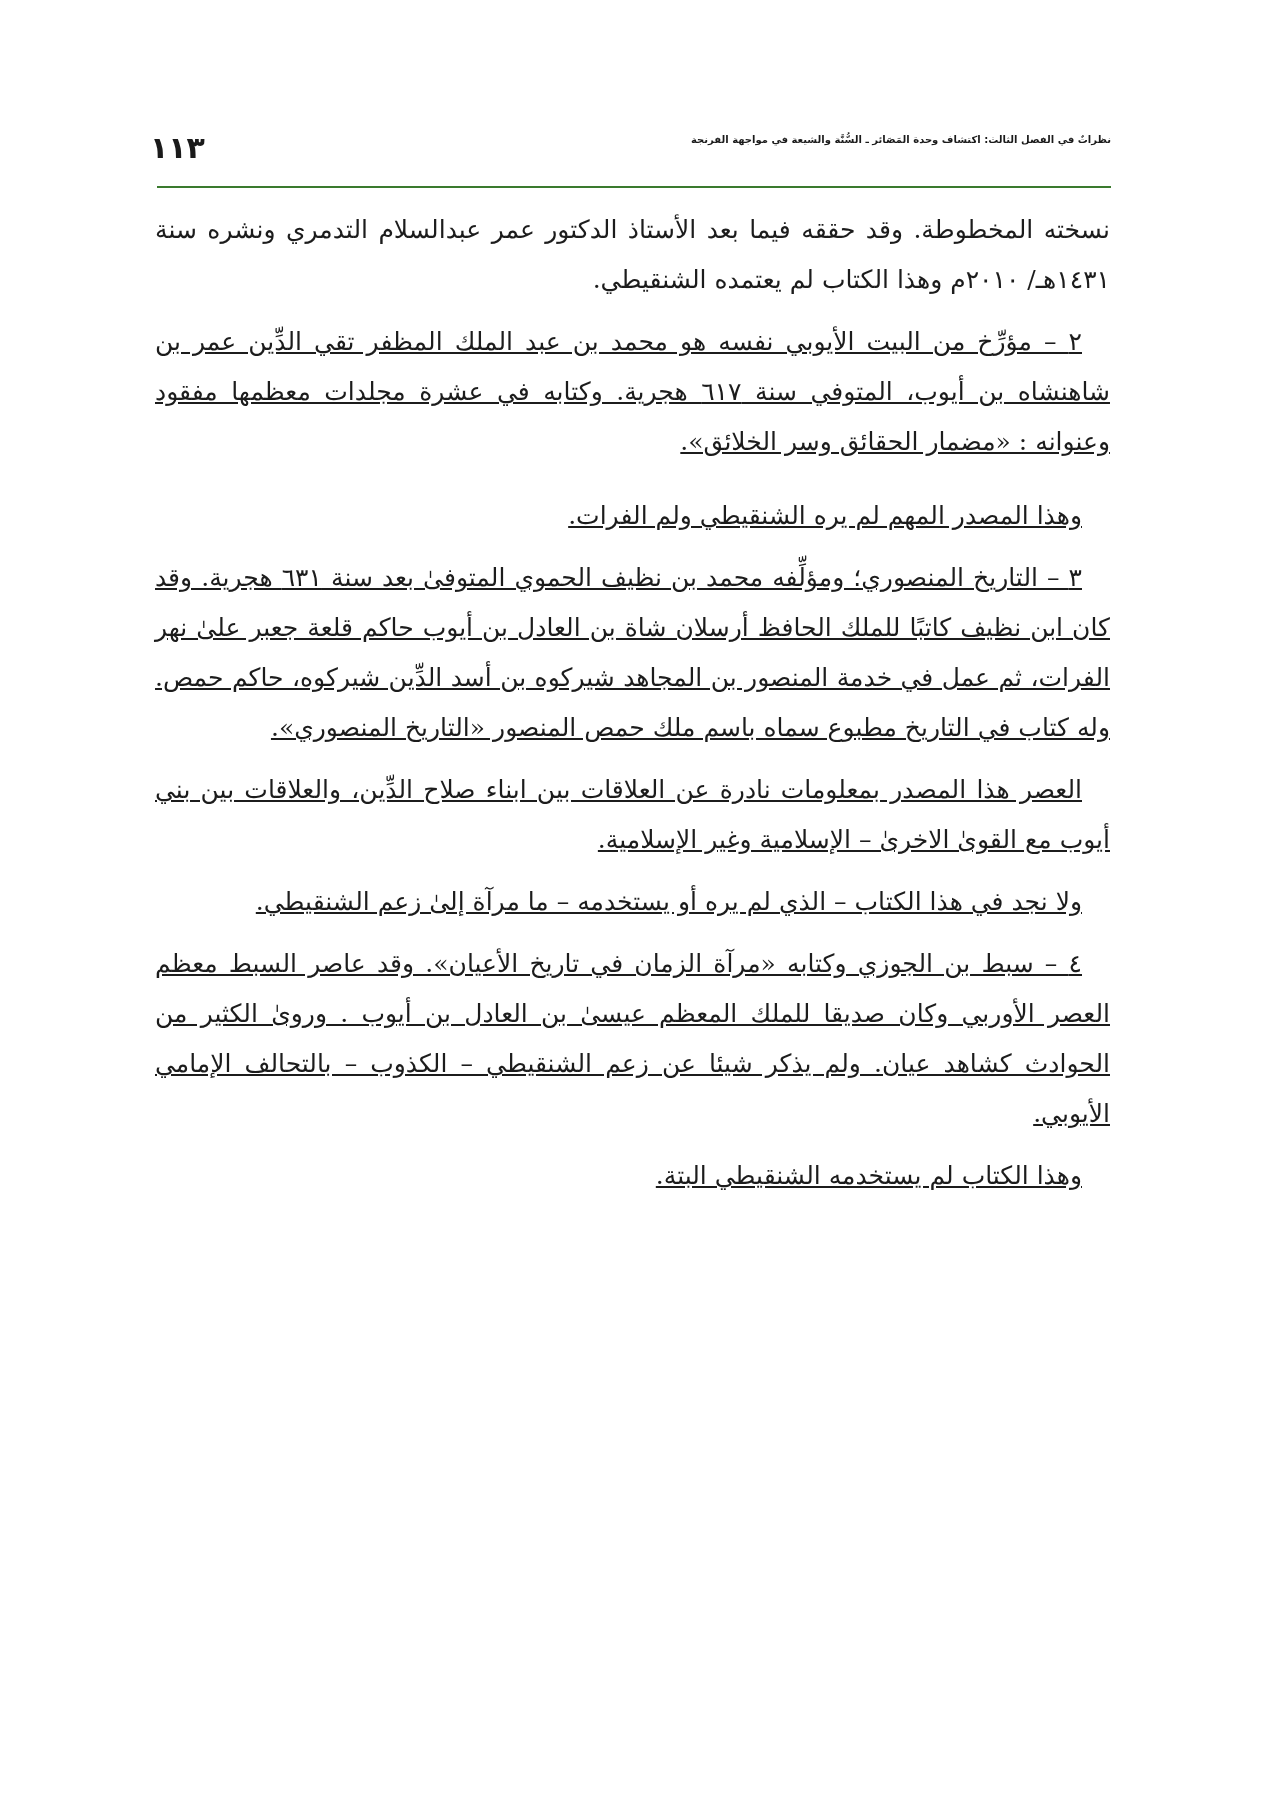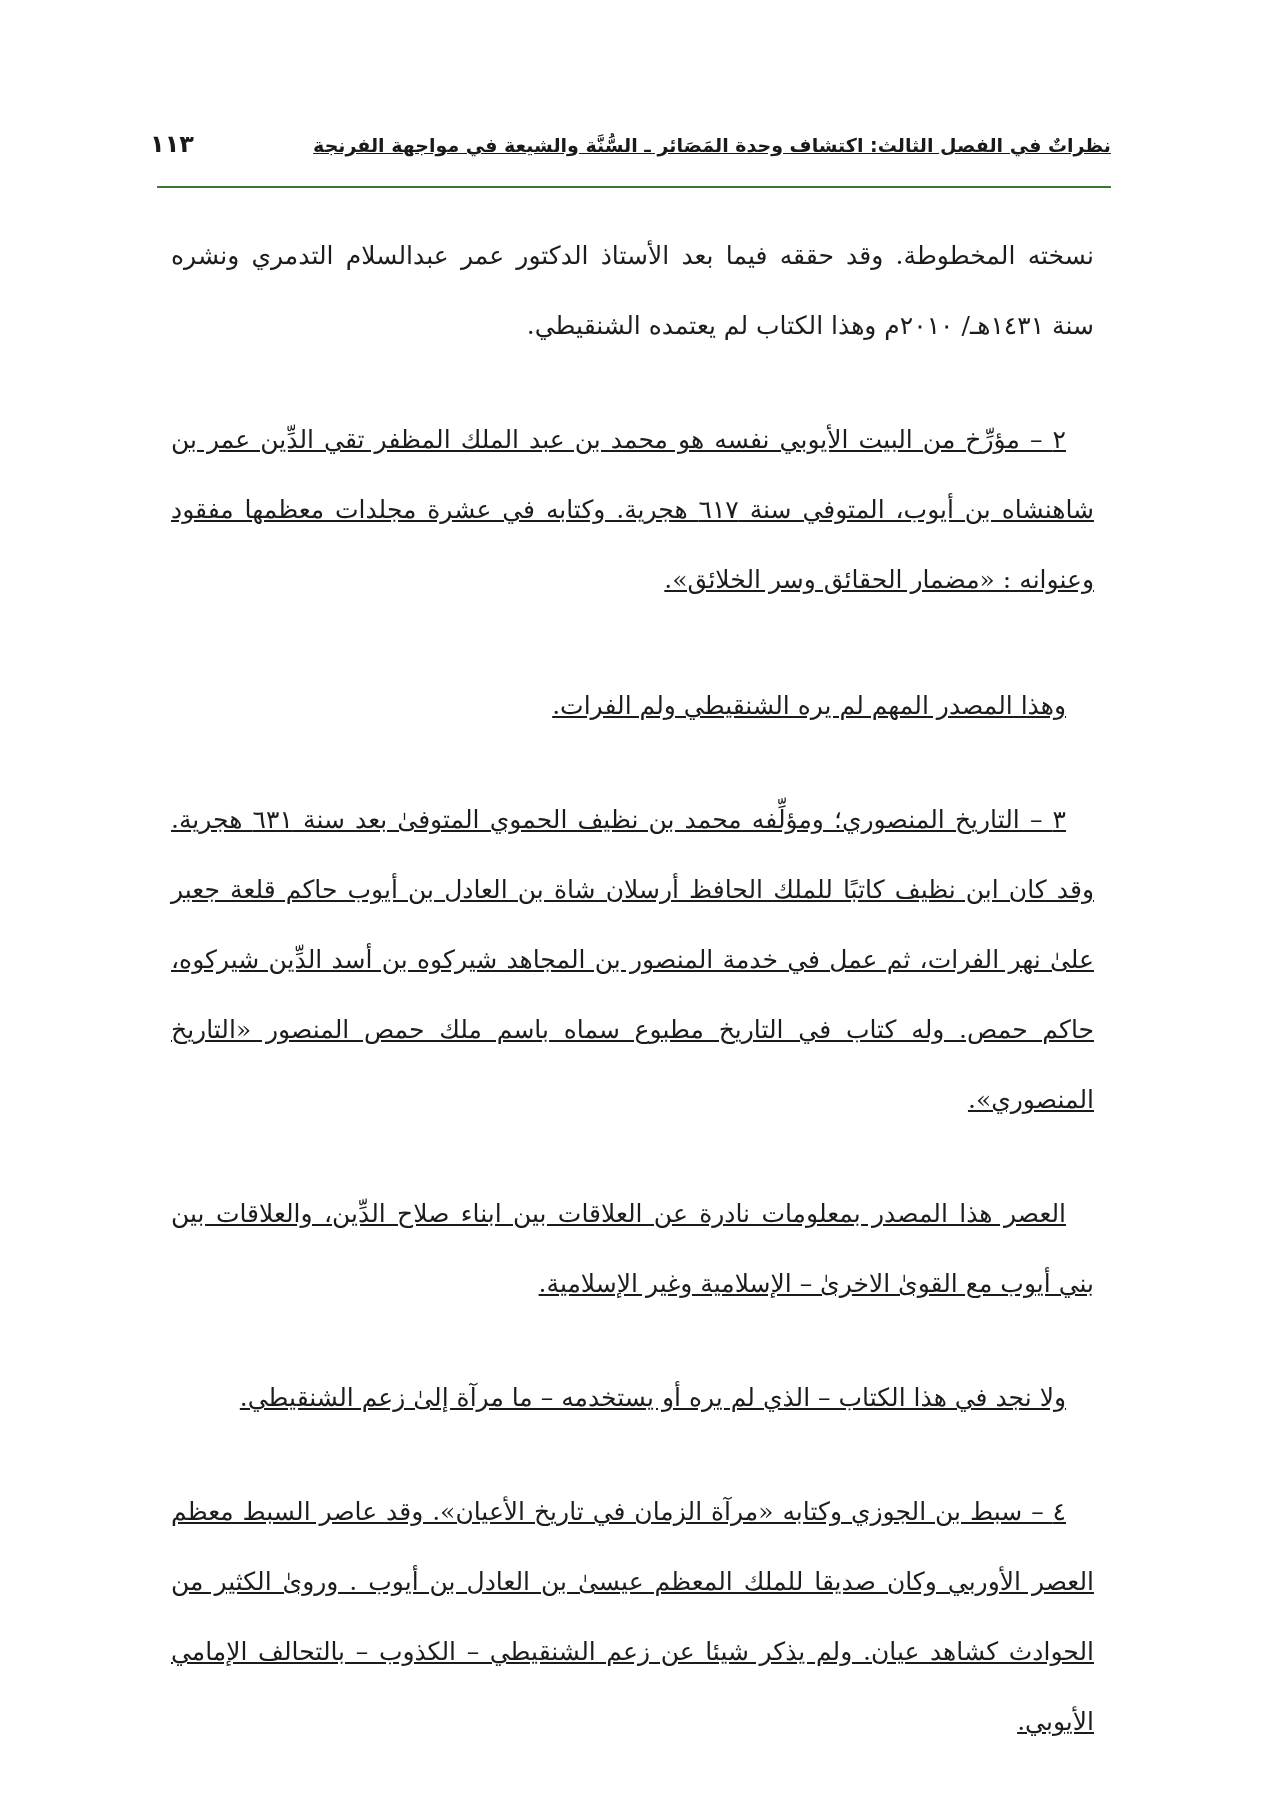--- a/index.html
+++ b/index.html
@@ -1,23 +1,23 @@
 <!DOCTYPE html>
 <html><head>
 <meta charset="utf-8">
 <style>
   html, body { margin:0; padding:0; background:#ffffff; }
   body { width:1274px; height:1800px; position:relative; overflow:hidden; }
   .page { position:absolute; left:0; top:0; width:1274px; height:1800px; background:#fff; }
   .header { position:absolute; left:150px; top:128px; width:961px; height:48px; }
-  .page-num { position:absolute; left:0; top:2px; font-family:"DejaVu Sans", sans-serif; font-size:24px; font-weight:bold; color:#1a1a1a; direction:rtl; }
-  .running-title { position:absolute; right:0; top:6px; font-family:"DejaVu Sans", sans-serif; font-size:19px; font-weight:bold; color:#1a1a1a; direction:rtl; white-space:nowrap;text-decoration:underline; }
+  .page-num { position:absolute; left:0; top:2px; font-family:"DejaVu Sans", sans-serif; font-size:30px; font-weight:bold; color:#1a1a1a; direction:rtl; }
+  .running-title { position:absolute; right:0; top:6px; font-family:"DejaVu Sans", sans-serif; font-size:10px; font-weight:bold; color:#1a1a1a; direction:rtl; white-space:nowrap; }
   .rule { position:absolute; left:157px; top:186px; width:954px; height:2px; background:#3a7a2e; }
   .body { position:absolute; left:155px; top:205px; width:955px; direction:rtl; font-family:"DejaVu Serif", serif; font-size:25px; color:#1c1c1c; }
-  .para { margin:16px; line-height:70px; text-align:justify; text-align-last:right; }
+  .para { margin:0; line-height:50px; text-align:justify; text-align-last:right; }
   .para.indent { text-indent:28px;text-decoration:underline; }
   .gap { height:12px; }
 </style>
 </head>
 <body>
 
 <div class="page">
   <div class="header">
     <span class="page-num">١١٣</span>
     <span class="running-title">نظراتٌ في الفصل الثالث: اكتشاف وحدة المَصَائر ـ السُّنَّة والشيعة في مواجهة الفرنجة</span>

